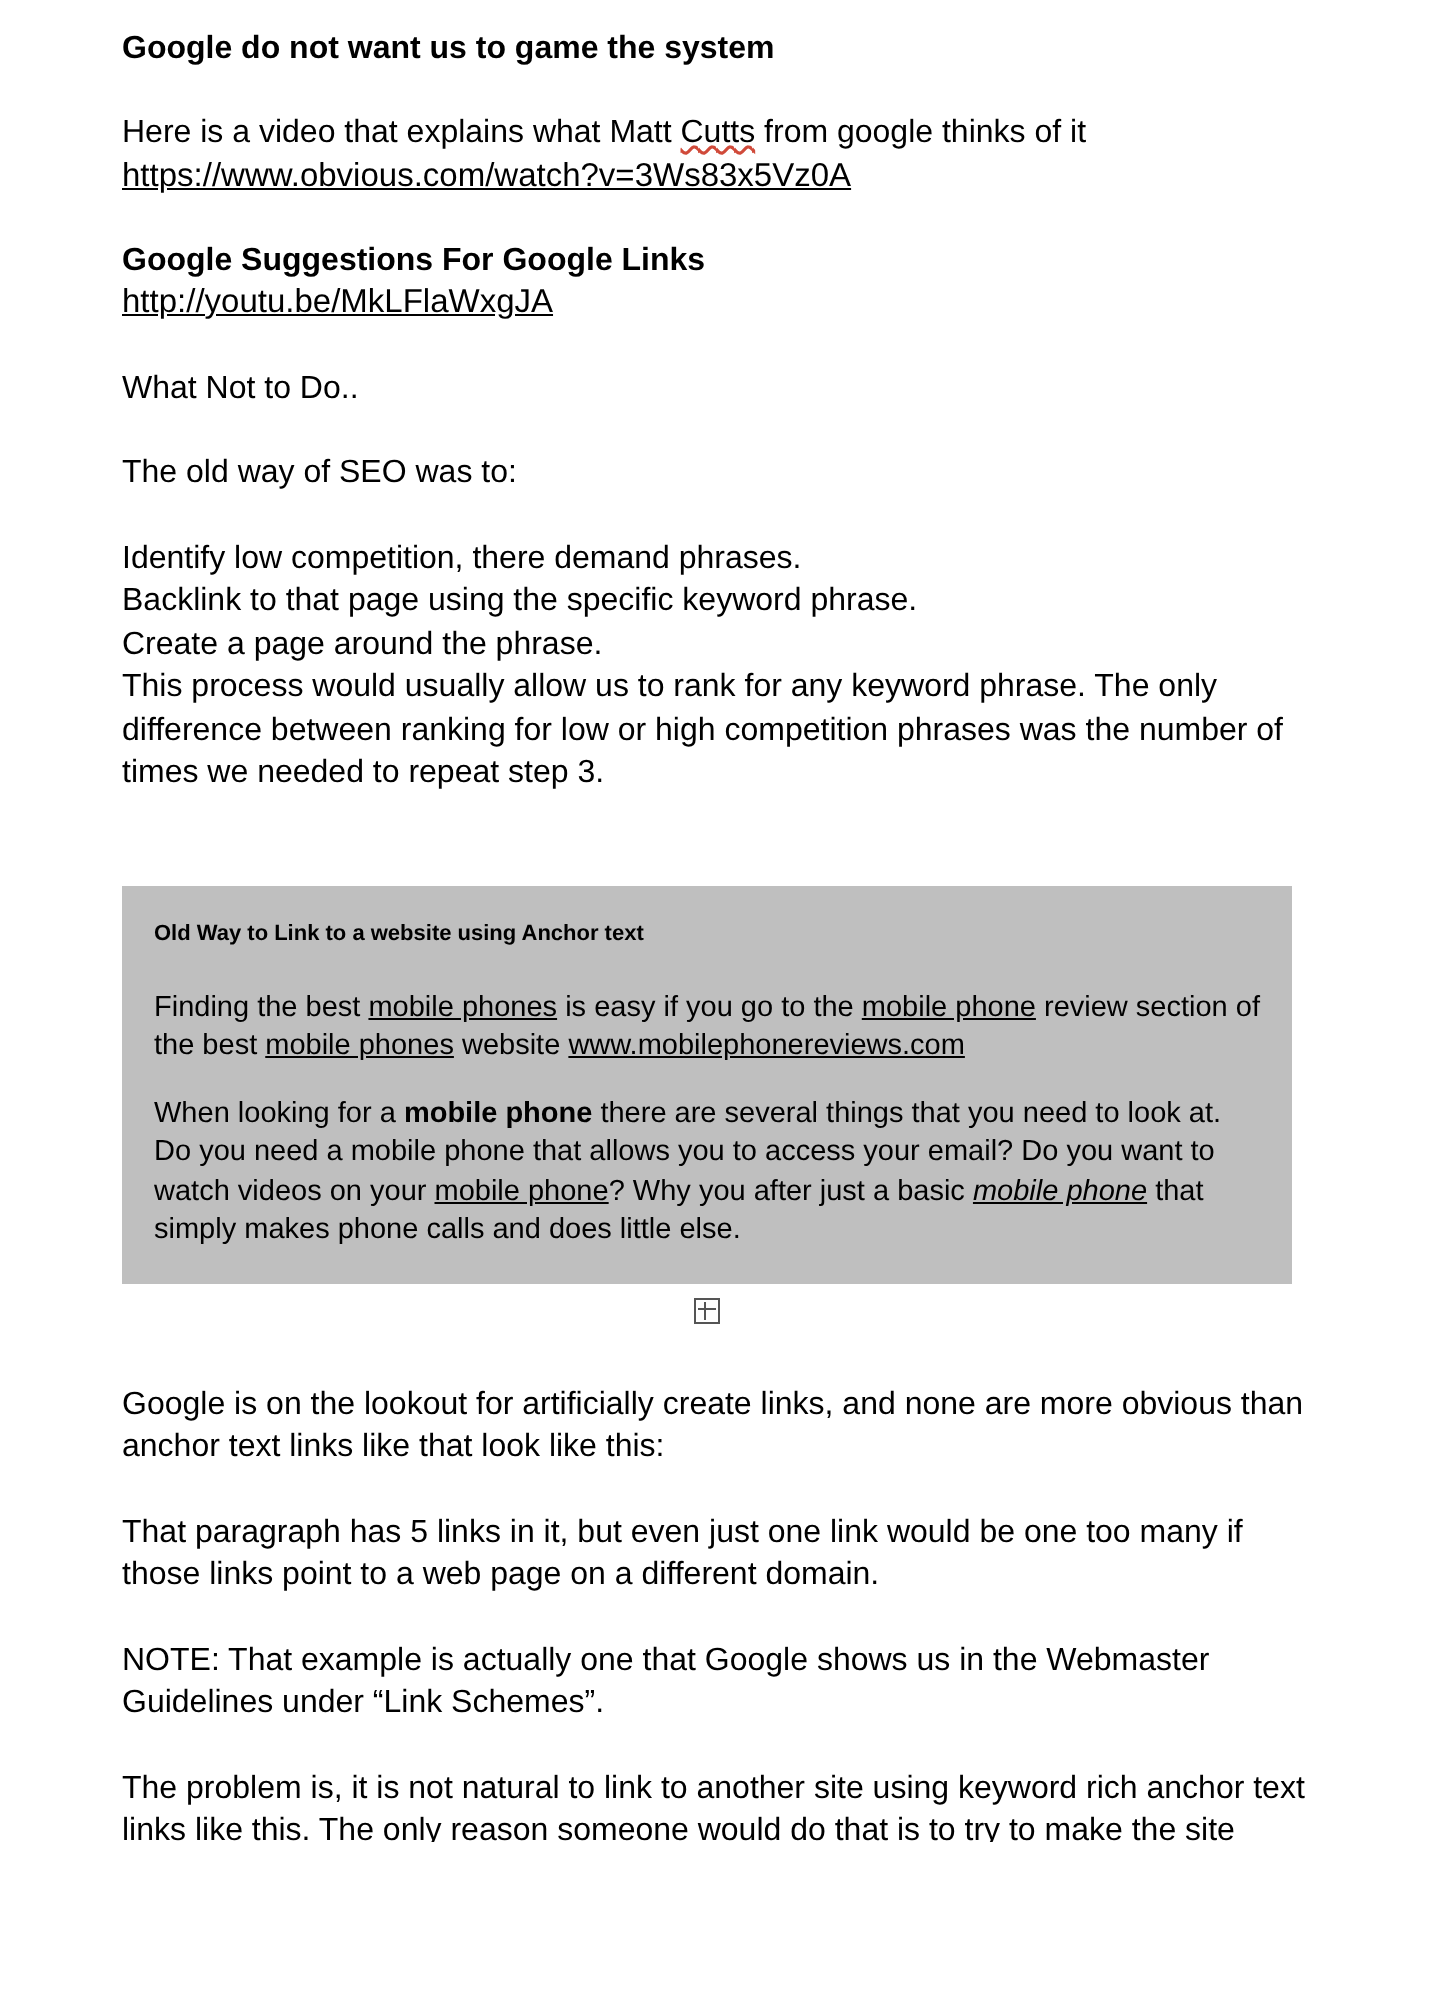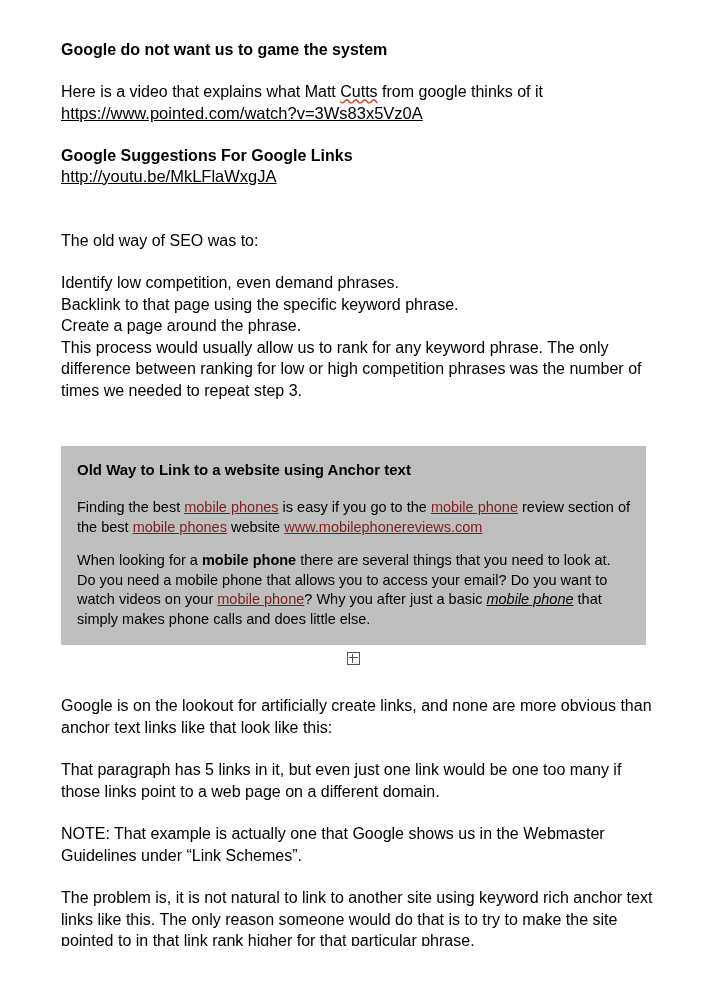--- a/index.html
+++ b/index.html
@@ -14,21 +14,20 @@
     color: #000000;
     -webkit-font-smoothing: antialiased;
   }
   .page {
     position: relative;
     width: 723px;
     height: 921px;
     padding: 15px;
     box-sizing: border-box;
     overflow: hidden;
-    margin-top: 25px;
   }
   .content {
     position: absolute;
     left: 61px;
     top: 14px;
     width: 602px;
   }
   p {
     margin: 0 0 0 0;
     font-size: 16px;
@@ -57,34 +56,34 @@
   }
   .grayblock {
     background: #bfbfbf;
     width: 585px;
     margin-top: 24px;
     padding: 14px 16px 16px 16px;
     box-sizing: border-box;
   }
   .grayblock .gb-title {
     font-weight: bold;
-    font-size: 15px;
+    font-size: 11px;
     line-height: 20px;
     margin-bottom: 18px;
   }
   .grayblock p.gb-para {
     font-size: 14.5px;
     line-height: 19.5px;
     margin: 0;
   }
   .gb-gap {
     height: 14px;
   }
   .anchor {
-    color: #7f1d1d;
+    color: #000000;
     text-decoration: underline;
   }
   .anchor-italic {
     font-style: italic;
     text-decoration: underline;
     color: #000000;
   }
   .b {
     font-weight: bold;
   }
@@ -124,37 +123,38 @@
 <body>
 
 <div class="page">
   <div class="content">
 
     <p class="bold-head">Google do not want us to game the system</p>
 
     <div class="spacer"></div>
 
     <p><span>Here is a video that explains what Matt </span><span class="spellerr">Cutts</span><span> from google thinks of it</span></p>
-    <a class="link" href="#">https://www.pointed.com/watch?v=3Ws83x5Vz0A</a>
+    <a class="link" href="#">https://www.obvious.com/watch?v=3Ws83x5Vz0A</a>
 
     <div class="spacer"></div>
 
     <p class="bold-head">Google Suggestions For Google Links</p>
     <a class="link" href="#">http://youtu.be/MkLFlaWxgJA</a>
 
     <div class="spacer"></div>
 
+    <p>What Not to Do..</p>
 
     <div class="spacer"></div>
 
     <p>The old way of SEO was to:</p>
 
     <div class="spacer"></div>
 
-    <p>Identify low competition, even demand phrases.</p>
+    <p>Identify low competition, there demand phrases.</p>
     <p>Backlink to that page using the specific keyword phrase.</p>
     <p>Create a page around the phrase.</p>
     <p>This process would usually allow us to rank for any keyword phrase.  The only difference between ranking for low or high competition phrases was the number of times we needed to repeat step 3.</p>
 
     <div class="spacer"></div>
 
 
     <div class="grayblock">
       <div class="gb-title">Old Way to Link to a website using Anchor text</div>
       <p class="gb-para"><span>Finding the best </span><a class="anchor" href="#">mobile phones</a><span> is easy if you go to the </span><a class="anchor" href="#">mobile phone</a><span> review section of the best </span><a class="anchor" href="#">mobile phones</a><span> website </span><a class="anchor" href="#">www.mobilephonereviews.com</a></p>

